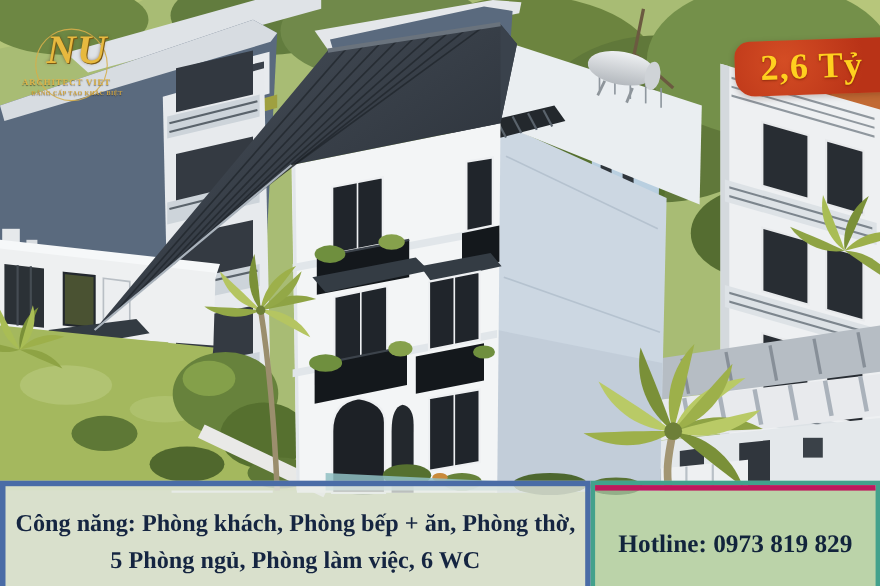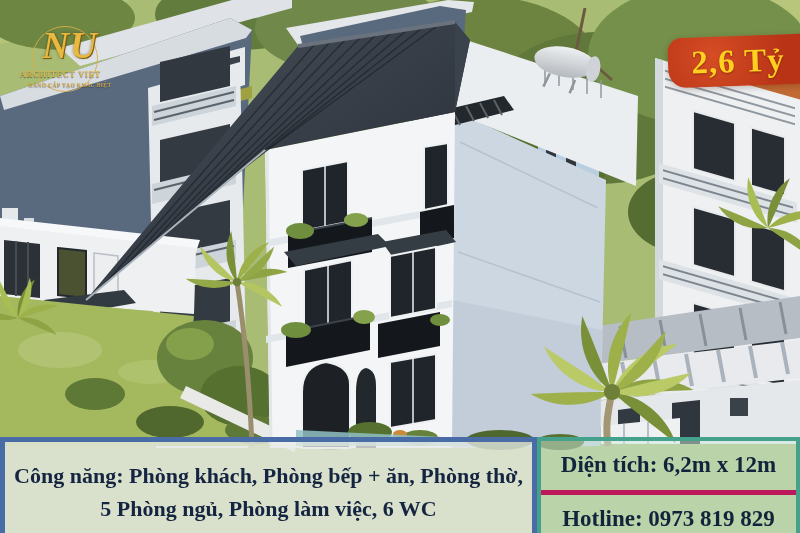--- a/index.html
+++ b/index.html
@@ -345,18 +345,17 @@
   <div class="price-badge">
     <span>2,6 Tỷ</span>
   </div>
 
   <div class="banner">
     <div class="features-box">
       <div>Công năng: Phòng khách, Phòng bếp + ăn, Phòng thờ,</div>
       <div>5 Phòng ngủ, Phòng làm việc, 6 WC</div>
     </div>
     <div class="contact-box">
-      <div class="contact-row">Diện tích: 6,2m x 12m</div>
       <div class="contact-row hotline">Hotline: 0973 819 829</div>
     </div>
   </div>
 
 </div>
 
 </body></html>

